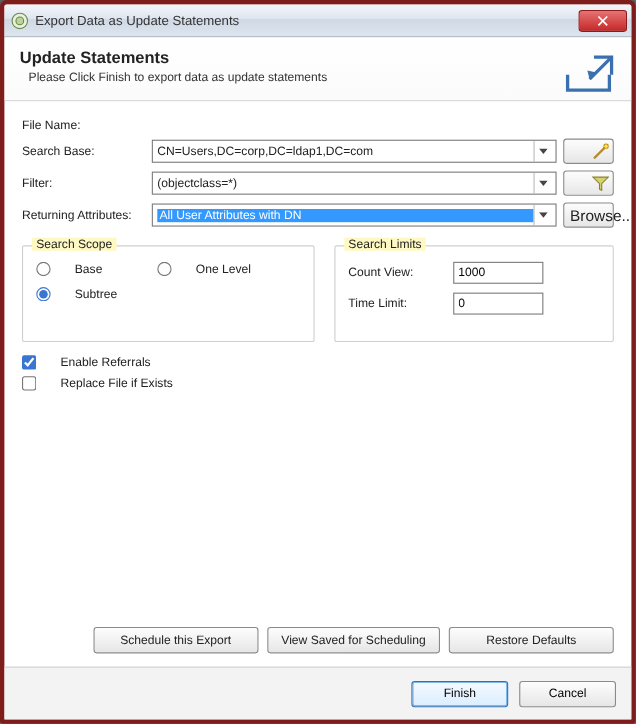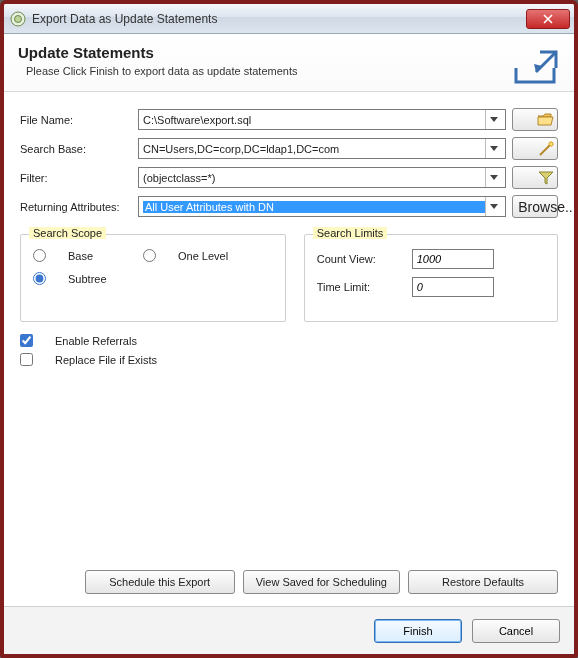--- a/index.html
+++ b/index.html
@@ -64,21 +64,21 @@
   .groupbox .legend {
     position:absolute; top:-8px; left:8px; background:#fef9c3; padding:0 4px; font-size:11px;
   }
   .groups { display:flex; gap:18px; }
   .scope-grid { display:grid; grid-template-columns: 110px 110px; row-gap:10px; }
   .radio, .check { display:flex; align-items:center; gap:22px; }
   .radio input, .check input { margin:0; width:13px; height:13px; accent-color:#3a76d0; }
   .limits-row { display:flex; align-items:center; margin-bottom:8px; }
   .limits-row .llbl { width:95px; }
   .limits-row .linput {
-    width:82px; height:20px; border:1px solid #7a7a7a; padding:0 4px; font-size:11px;font-style:italic;
+    width:82px; height:20px; border:1px solid #7a7a7a; padding:0 4px; font-size:11px;
   }
   .checks { margin-top:12px; }
   .checks .check { margin-bottom:6px; }
   .right-buttons { position:absolute; right:16px; bottom:12px; display:flex; flex-direction:row; gap:8px; align-items:flex-end; }
   .btn {
     height:24px; padding:0 12px;
     background:linear-gradient(#fdfdfd,#e6e6e6);
     border:1px solid #8a8a8a; border-radius:3px;
     font-size:11px; display:flex; align-items:center; justify-content:center;
     min-width:150px;
@@ -130,36 +130,20 @@
         <path d="M44 4 L24 24" fill="none" stroke="#3a6fb0" stroke-width="3"></path>
         <path d="M24 24 l-2 -8 l8 2 z" fill="#3a6fb0"></path>
       </svg>
     </span>
   </div>
 
   <div class="body-area">
 
     <div class="form-row">
       <div class="lbl">File Name:</div>
-      <div class="field">
-        <div class="combo">
-          <span class="combo-text">C:\Software\export.sql</span>
-          <span class="arrow">
-              <svg width="8" height="6">
-                <path d="M0 0 L8 0 L4 5 Z" fill="#444"></path>
-              </svg>
-            </span>
-        </div>
-        <div class="icon-btn">
-          <svg width="18" height="13" viewBox="0 0 18 13">
-              <path d="M1 3 h5 l2 -2 h6 v3 H3 z" fill="#f4c25a" stroke="#b2872d"></path>
-              <path d="M1 4 h15 l-2 8 H1 z" fill="#ffe08a" stroke="#b2872d"></path>
-            </svg>
-        </div>
-      </div>
     </div>
 
     <div class="form-row">
       <div class="lbl">Search Base:</div>
       <div class="field">
         <div class="combo">
           <span class="combo-text">CN=Users,DC=corp,DC=ldap1,DC=com</span>
           <span class="arrow">
               <svg width="8" height="6">
                 <path d="M0 0 L8 0 L4 5 Z" fill="#444"></path>

